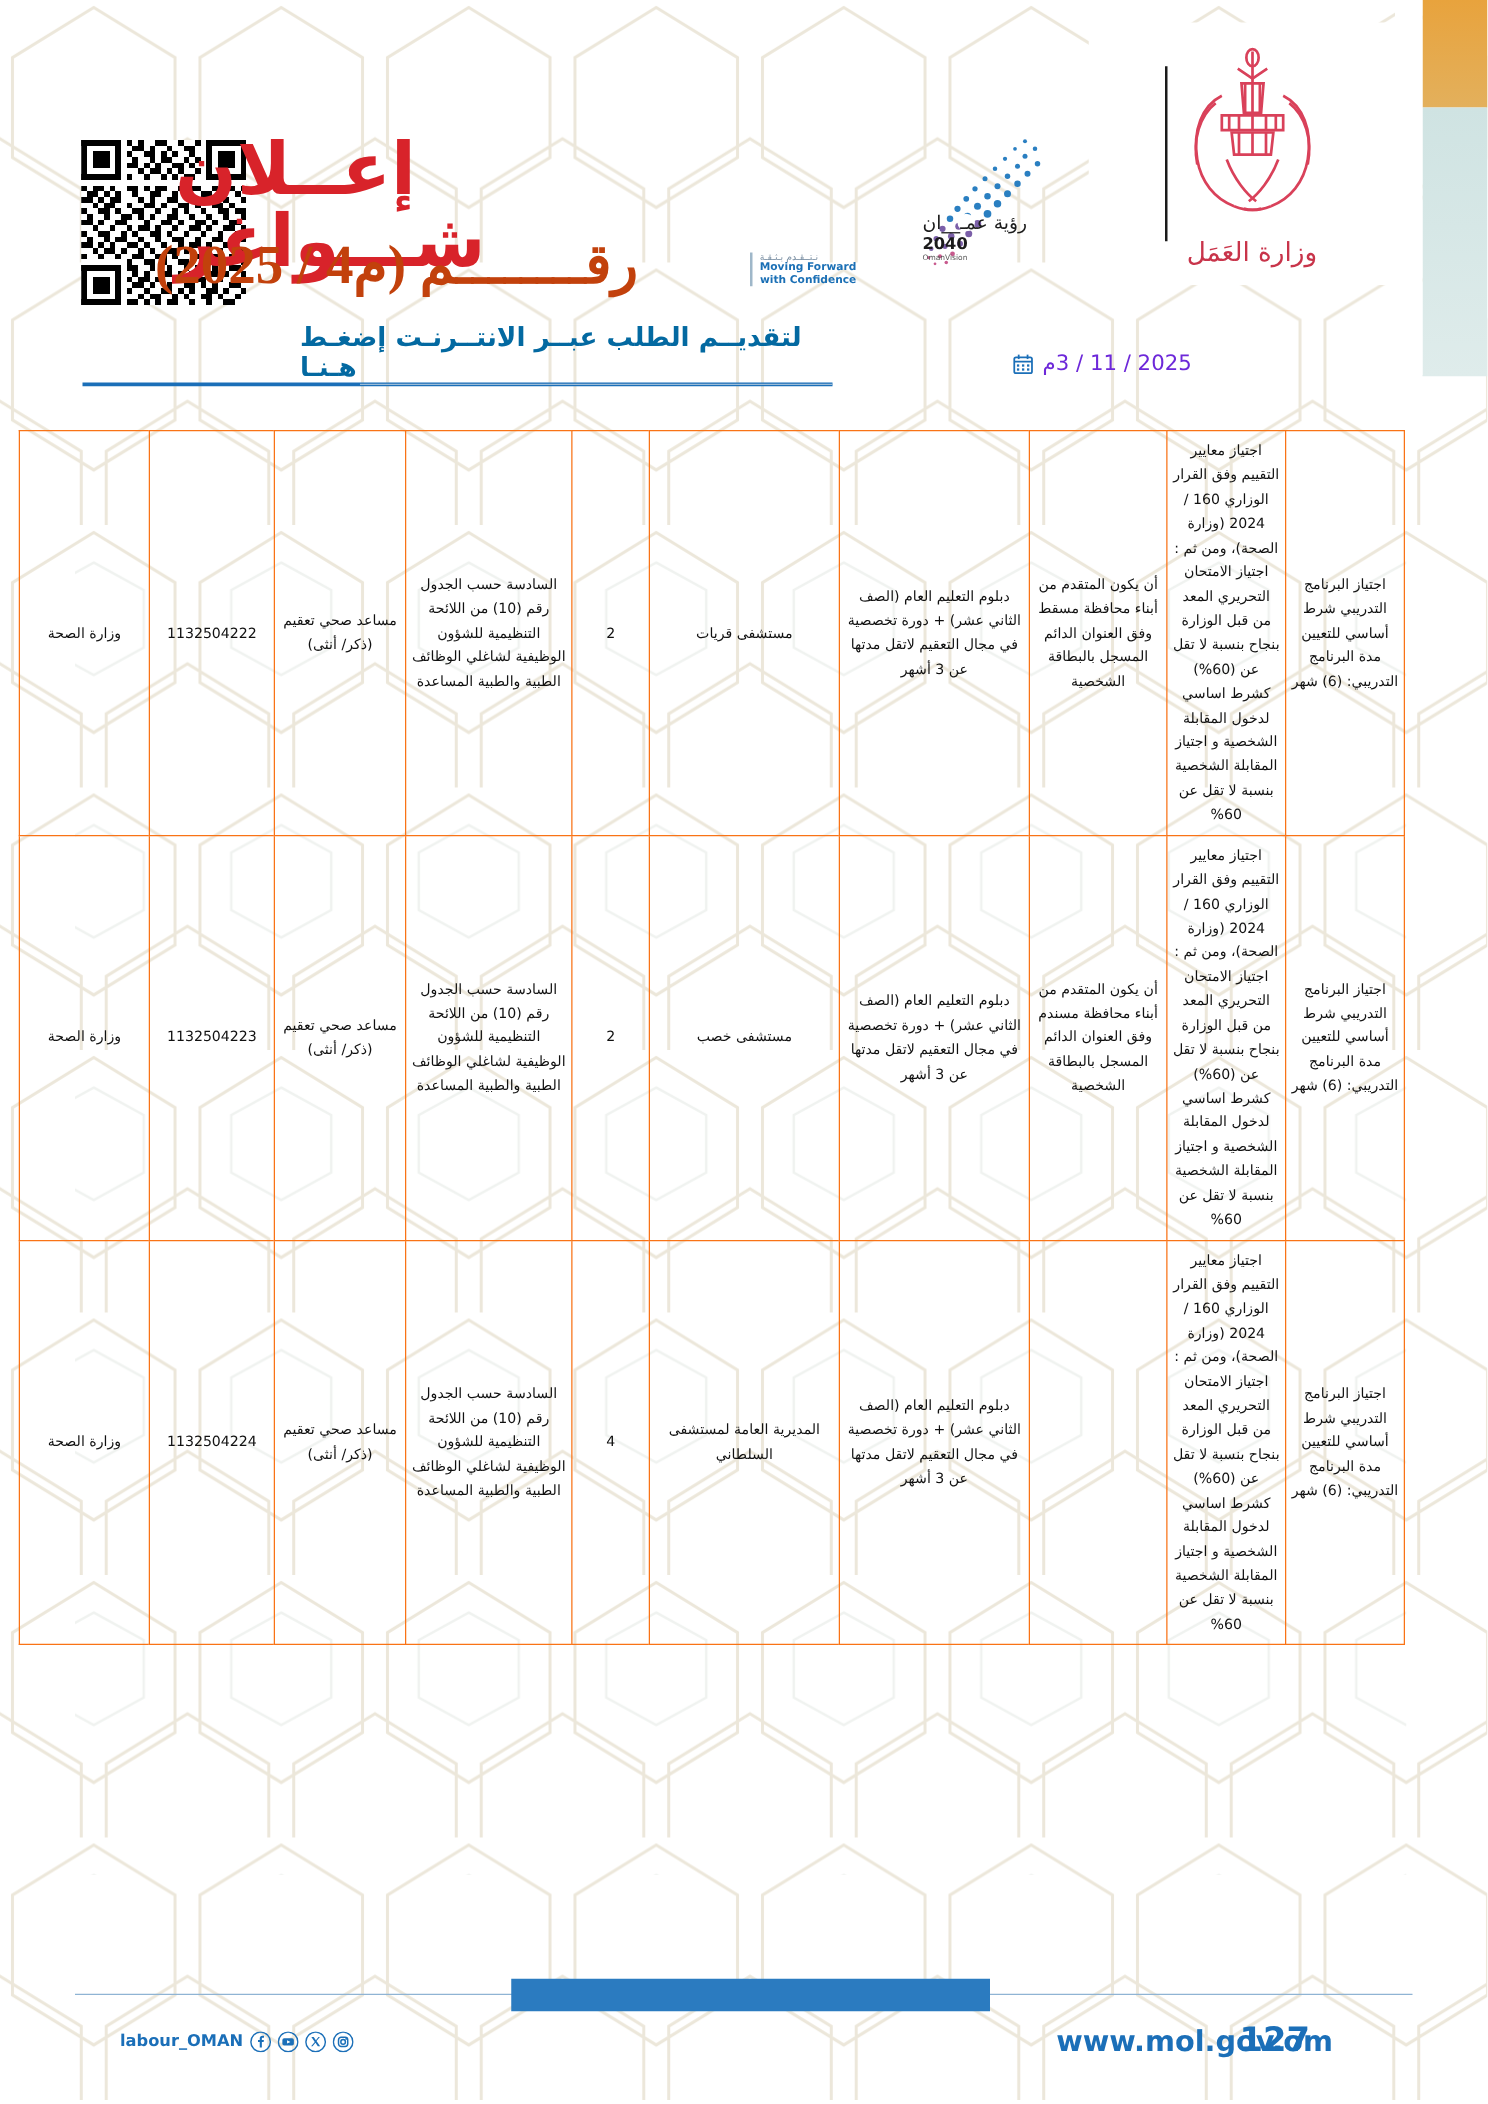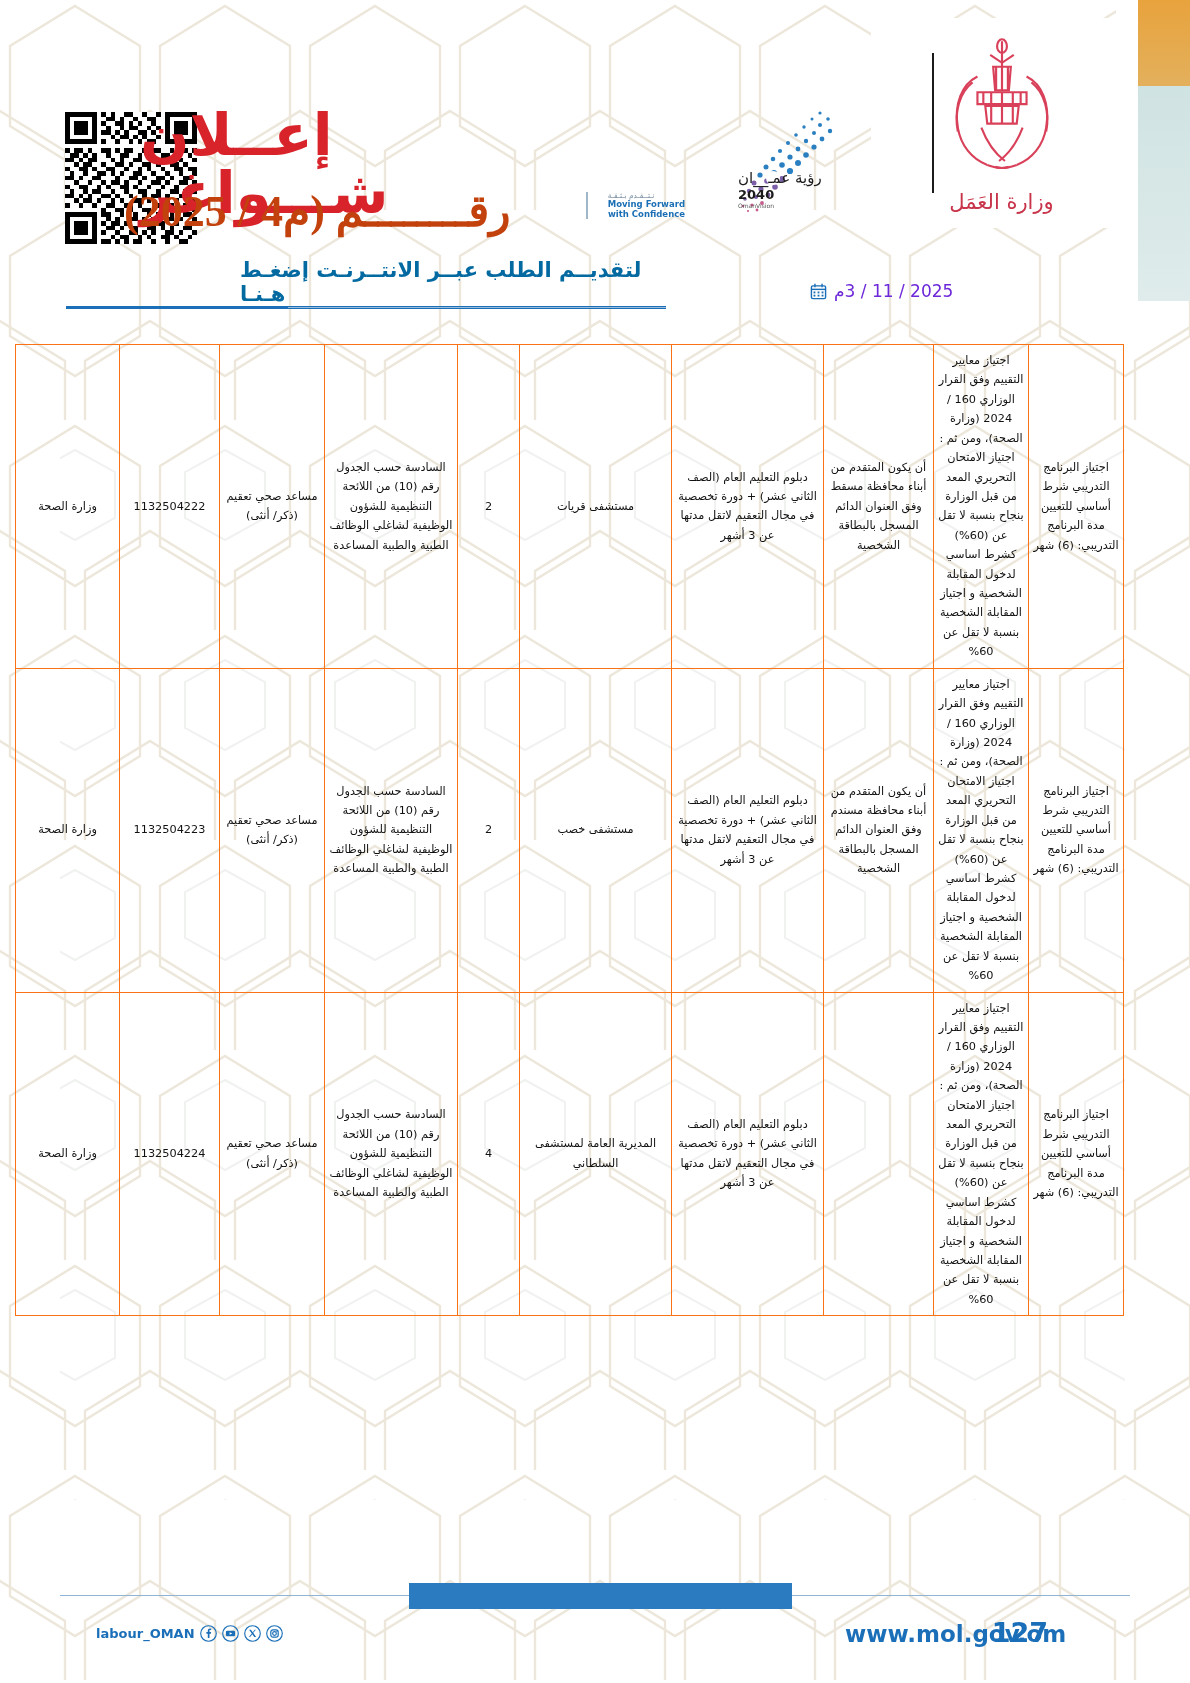--- a/index.html
+++ b/index.html
@@ -51,24 +51,24 @@
   }
   .emblem{ width:108px; height:150px; }
   .divider-v{ width:2px; height:140px; background:#1b1b1b; }
 
   .vision-logo{
     position:absolute; top:95px; right:330px;
     width:190px; height:130px;
     display:flex; align-items:flex-end; justify-content:center;
   }
   .moving-fwd{
-    position:absolute; top:192px; right:505px;
+    position:absolute; top:202px; right:505px;
     text-align:left; line-height:1.12;
     border-left:2px solid #9fb7c9;
-    padding-left:20px;
+    padding-left:6px;
   }
   .moving-fwd .ar{ font-size:7.5px; color:#7a8fa3; letter-spacing:.4px; }
   .moving-fwd .en{ font-size:8.5px; color:#1a6fb5; font-weight:bold;text-align:right; }
 
   .qr{
     position:absolute; top:112px; left:65px;
     width:132px; height:132px;
   }
 
   .title-main{

